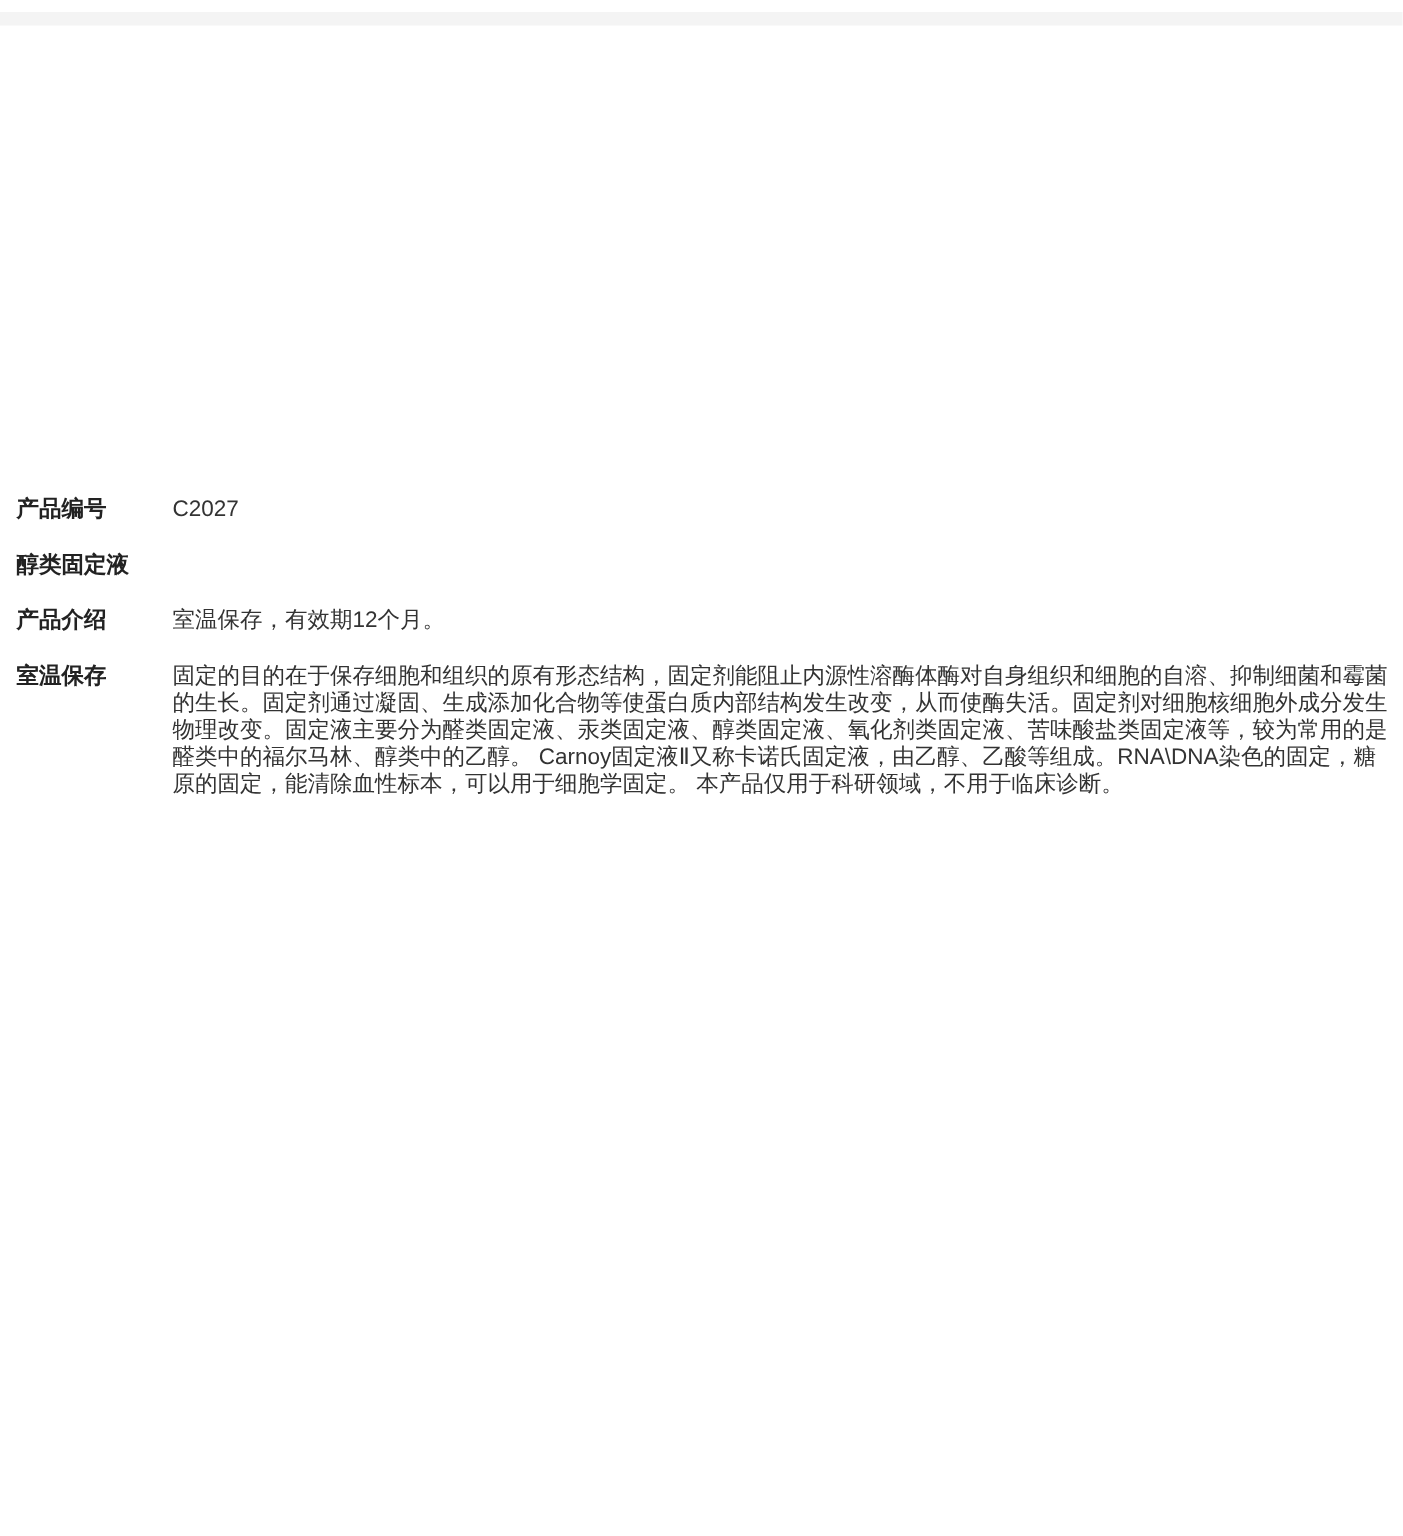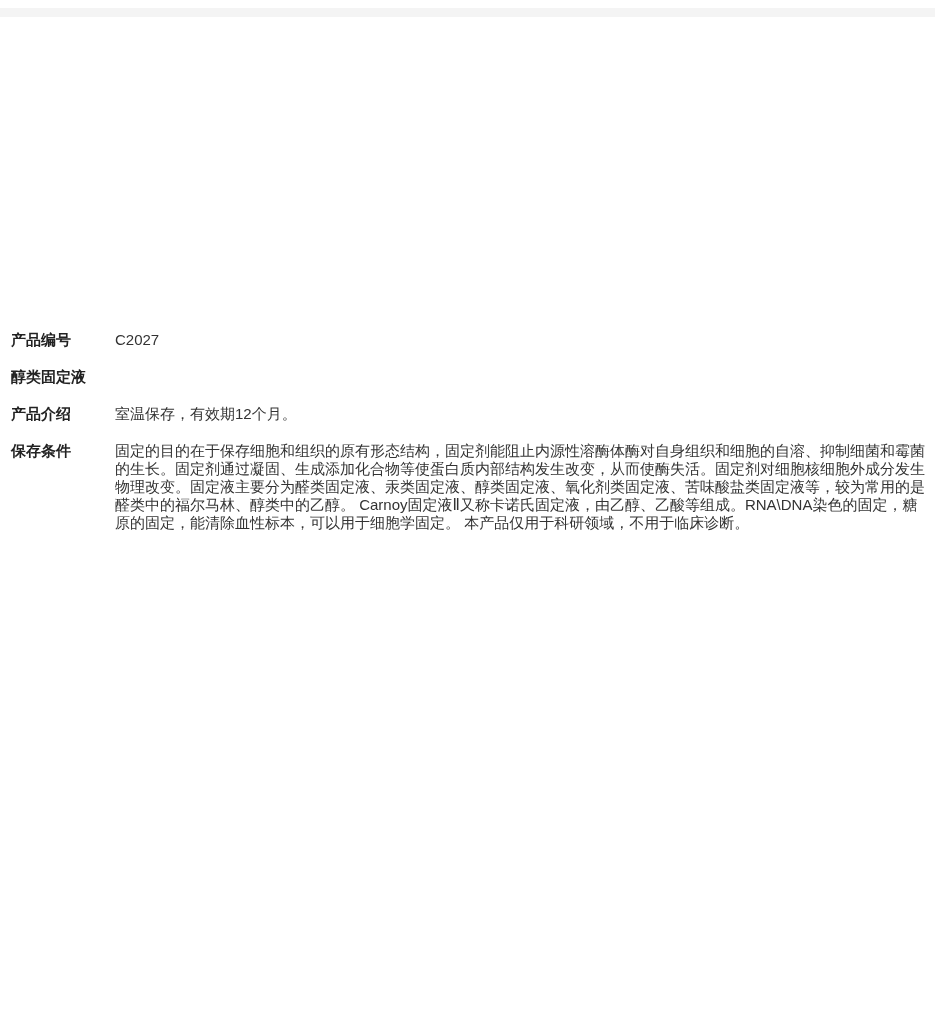--- a/index.html
+++ b/index.html
@@ -66,17 +66,17 @@
   <div class="row">
     <div class="row-label">醇类固定液</div>
   </div>
 
   <div class="row">
     <div class="row-label">产品介绍</div>
     <div class="row-value">室温保存，有效期12个月。</div>
   </div>
 
   <div class="row">
-    <div class="row-label">保存条件</div>
+    <div class="row-label">室温保存</div>
     <div class="row-value">固定的目的在于保存细胞和组织的原有形态结构，固定剂能阻止内源性溶酶体酶对自身组织和细胞的自溶、抑制细菌和霉菌的生长。固定剂通过凝固、生成添加化合物等使蛋白质内部结构发生改变，从而使酶失活。固定剂对细胞核细胞外成分发生物理改变。固定液主要分为醛类固定液、汞类固定液、醇类固定液、氧化剂类固定液、苦味酸盐类固定液等，较为常用的是醛类中的福尔马林、醇类中的乙醇。 Carnoy固定液Ⅱ又称卡诺氏固定液，由乙醇、乙酸等组成。RNA\DNA染色的固定，糖原的固定，能清除血性标本，可以用于细胞学固定。 本产品仅用于科研领域，不用于临床诊断。</div>
   </div>
 
 </main>
 
 </body></html>

